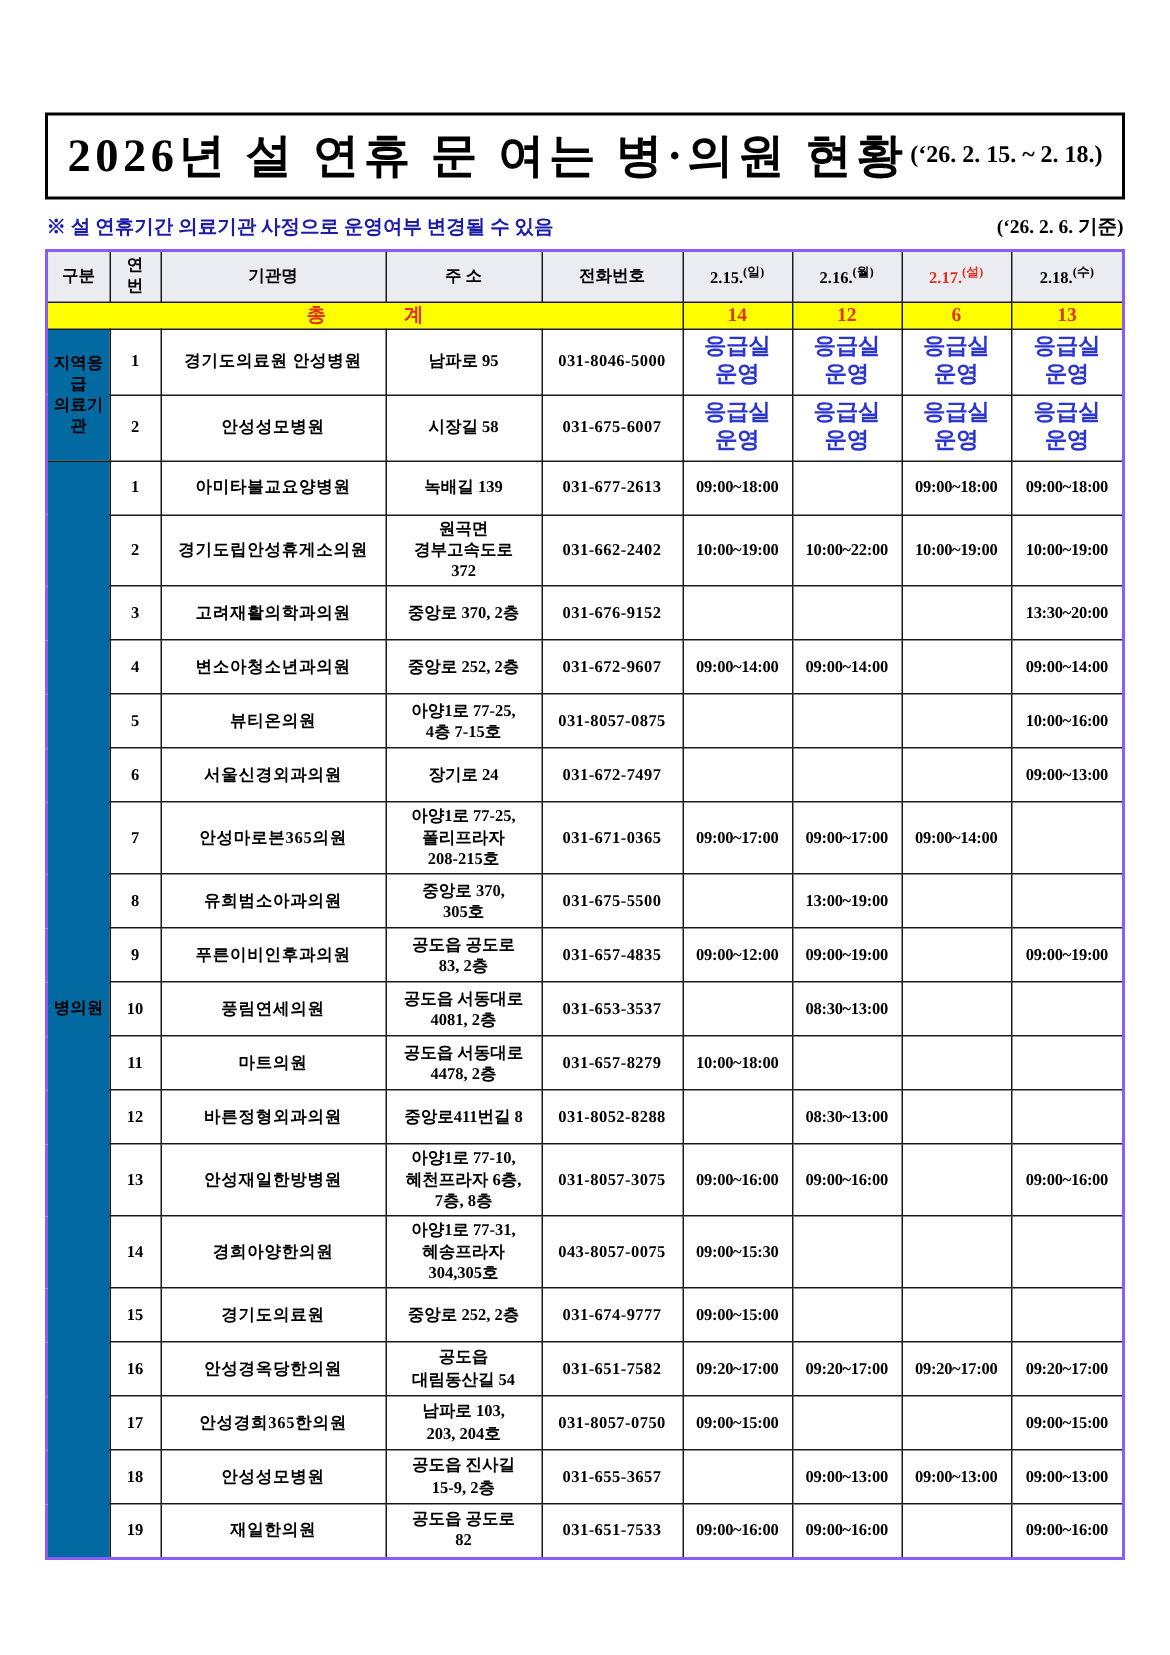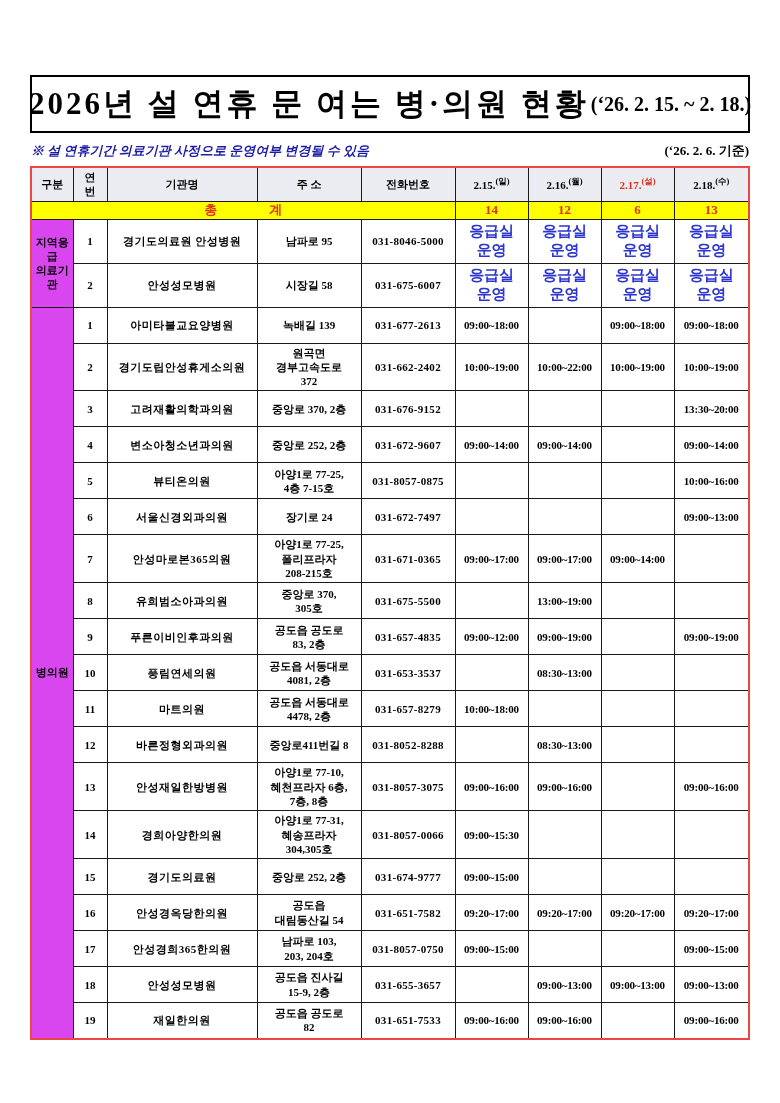--- a/index.html
+++ b/index.html
@@ -16,37 +16,37 @@
   .title-box {
     border: 2px solid #000;
     height: 58px;
     display: flex; align-items: center; justify-content: center;
     background: #fff;
   }
   .title-main {
     font-size: 31px; font-weight: 700; letter-spacing: 3px; white-space: nowrap;
   }
   .title-period {
-    font-size: 20px; font-weight: 700; letter-spacing: 0; margin-left: 2px; white-space: nowrap;
+    font-size: 16px; font-weight: 700; letter-spacing: 0; margin-left: 2px; white-space: nowrap;
   }
 
   
   .note-row {
     display: flex; justify-content: space-between; align-items: flex-end;
     margin: 9px 1px 6px 1px;
   }
-  .note-left { color: #1c1ca8; font-size: 13px; font-weight: 700; font-style: italic; }
+  .note-left { color: #1c1ca8; font-size: 13px; font-weight: 700; }
   .note-right { color: #000; font-size: 13px; font-weight: 600; margin-left: 44px; }
 
   
   table.main {
     width: 718px;
     border-collapse: collapse;
     table-layout: fixed;
-    border: 2px solid #ef4444;
+    border: 2px solid #8b5cf6;
   }
   table.main th, table.main td {
     border: 1px solid #1a1a1a;
     text-align: center;
     vertical-align: middle;
     padding: 2px 3px;
     line-height: 1.3;
     font-size: 11px;
     font-weight: 700;
     overflow: hidden;
@@ -62,21 +62,21 @@
     color: #e0301e;
     font-size: 13px;
     font-weight: 700;
     height: 18px;
     padding: 0 2px;
   }
   tr.total-row td.total-label-cell .spread {
     display: flex; justify-content: center; gap: 52px;
   }
 
-  td.gubun-cell { font-size: 12px; white-space: pre-line; background: #d946ef; }
+  td.gubun-cell { font-size: 12px; white-space: pre-line; background: #0369a1; }
   td.no-cell { font-size: 11.5px; }
   td.name-cell { text-align: left; padding-left: 7px; font-size: 11px; letter-spacing: 0.5px; }
   td.addr-cell { text-align: left; padding-left: 6px; font-size: 11px; white-space: pre-line; }
   td.phone-cell { font-size: 11.5px; letter-spacing: 0.3px; }
   td.time-cell { font-size: 10.8px; letter-spacing: -0.2px; }
   td.time-cell.emergency { color: #2b35d0; white-space: pre-line; font-size: 15px; margin-left: 32px; }
   tbody tr { height: 36px; }
 </style>
 </head>
 <body>
@@ -303,21 +303,21 @@
           <td class="time-cell">09:00~16:00</td>
           <td class="time-cell"></td>
           <td class="time-cell">09:00~16:00</td>
         </tr>
         <tr>
           <td class="no-cell">14</td>
           <td class="name-cell">경희아양한의원</td>
           <td class="addr-cell">아양1로 77-31,
 혜송프라자
 304,305호</td>
-          <td class="phone-cell">031-8057-0066</td>
+          <td class="phone-cell">043-8057-0075</td>
           <td class="time-cell">09:00~15:30</td>
           <td class="time-cell"></td>
           <td class="time-cell"></td>
           <td class="time-cell"></td>
         </tr>
         <tr>
           <td class="no-cell">15</td>
           <td class="name-cell">경기도의료원</td>
           <td class="addr-cell">중앙로 252, 2층</td>
           <td class="phone-cell">031-674-9777</td>

